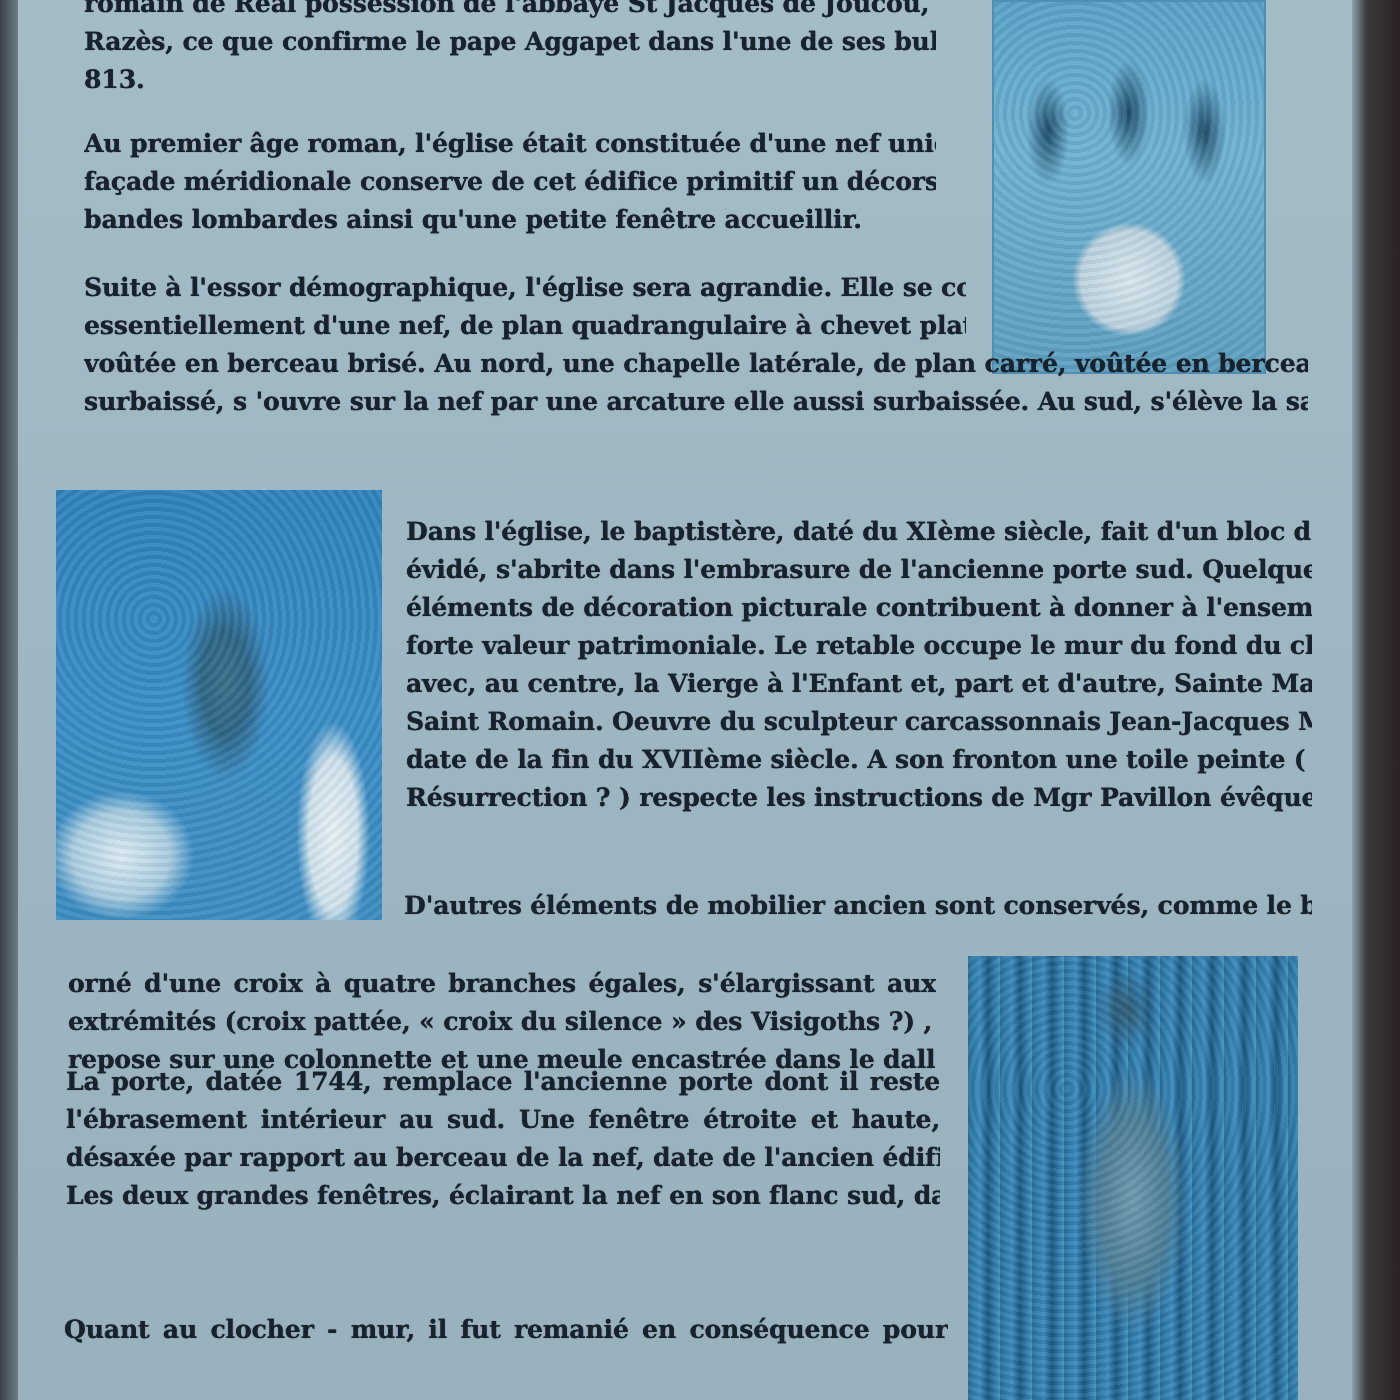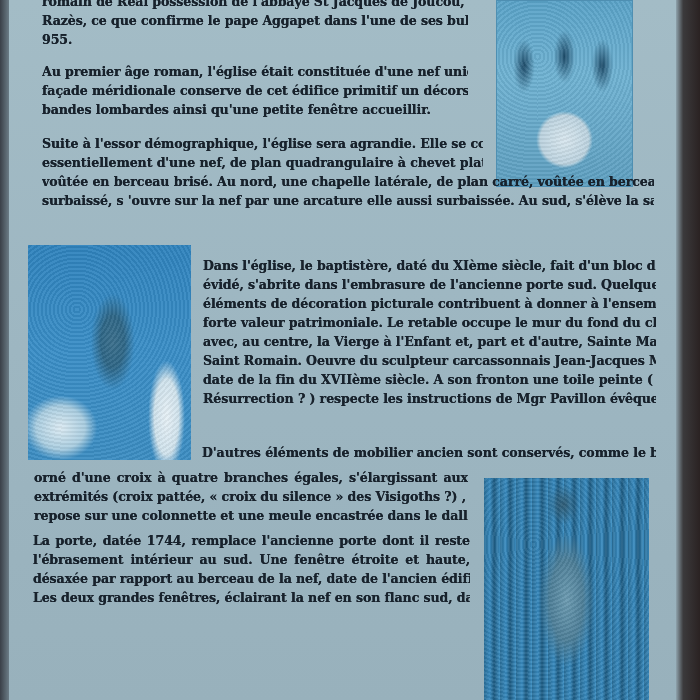--- a/index.html
+++ b/index.html
@@ -51,21 +51,21 @@
 <div class="photo photo2">
     <div class="overlay"></div>
   </div>
 <div class="photo photo3">
     <div class="overlay"></div>
   </div>
 
 <div class="para" style="left:42px; top:-8px; width:426px;">
   <span class="ln">romain de Réal possession de l'abbaye St Jacques de Joucou, en l'an 908, Saint</span>
   <span class="ln">Razès, ce que confirme le pape Aggapet dans l'une de ses bulles en</span>
-  <span class="ln last">955.</span>
+  <span class="ln last">813.</span>
 </div>
 
 <div class="para" style="left:42px; top:62px; width:426px;">
   <span class="ln">Au premier âge roman, l'église était constituée d'une nef unique. La</span>
   <span class="ln">façade méridionale conserve de cet édifice primitif un décors de</span>
   <span class="ln last">bandes lombardes ainsi qu'une petite fenêtre accueillir.</span>
 </div>
 
 <div class="para" style="left:42px; top:134px; width:612px;">
   <span class="ln" style="width:441px;">Suite à l'essor démographique, l'église sera agrandie. Elle se compose</span>
@@ -80,26 +80,27 @@
   <span class="ln">éléments de décoration picturale contribuent à donner à l'ensemble une</span>
   <span class="ln">forte valeur patrimoniale. Le retable occupe le mur du fond du chœur</span>
   <span class="ln">avec, au centre, la Vierge à l'Enfant et, part et d'autre, Sainte Maximine et</span>
   <span class="ln">Saint Romain. Oeuvre du sculpteur carcassonnais Jean-Jacques Melair, il</span>
   <span class="ln">date de la fin du XVIIème siècle. A son fronton une toile peinte ( la</span>
   <span class="ln">Résurrection ? ) respecte les instructions de Mgr Pavillon évêque d'Alet</span>
 </div>
 
 <div class="para" style="left:34px; top:443px; width:622px;">
   <span class="ln" style="margin-left:168px; width:454px;">D'autres éléments de mobilier ancien sont conservés, comme le bénitier</span>
-  <span class="ln" style="width:434px; margin-top:6px;">orné d'une croix à quatre branches égales, s'élargissant aux</span>
+  <span class="ln" style="width:434px; margin-top:20px;">orné d'une croix à quatre branches égales, s'élargissant aux</span>
   <span class="ln" style="width:434px;">extrémités (croix pattée, « croix du silence » des Visigoths ?) , il</span>
   <span class="ln last" style="width:434px;">repose sur une colonnette et une meule encastrée dans le dallage.</span>
 </div>
 
 <div class="para" style="left:33px; top:512px; width:437px;margin-top:19px;">
   <span class="ln">La porte, datée 1744, remplace l'ancienne porte dont il reste</span>
   <span class="ln">l'ébrasement intérieur au sud. Une fenêtre étroite et haute,</span>
   <span class="ln">désaxée par rapport au berceau de la nef, date de l'ancien édifice.</span>
   <span class="ln">Les deux grandes fenêtres, éclairant la nef en son flanc sud, datent</span>
 </div>
 
 <div class="para" style="left:32px; top:655px; width:442px;">
+  <span class="ln">Quant au clocher - mur, il fut remanié en conséquence pour</span>
 </div>
 
 </body></html>

